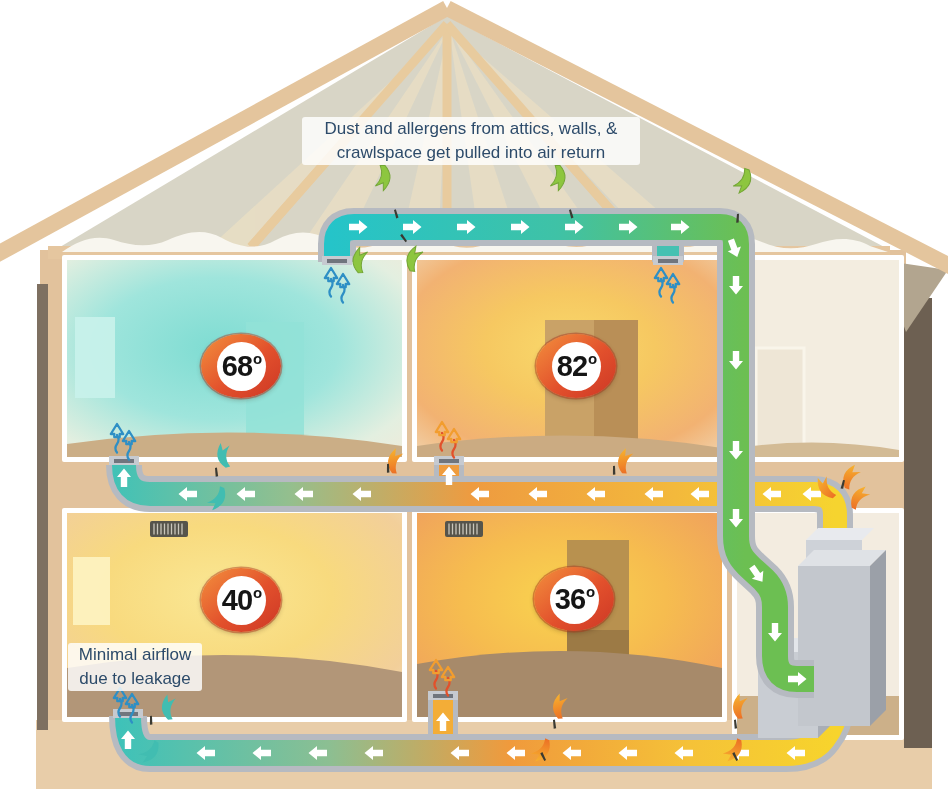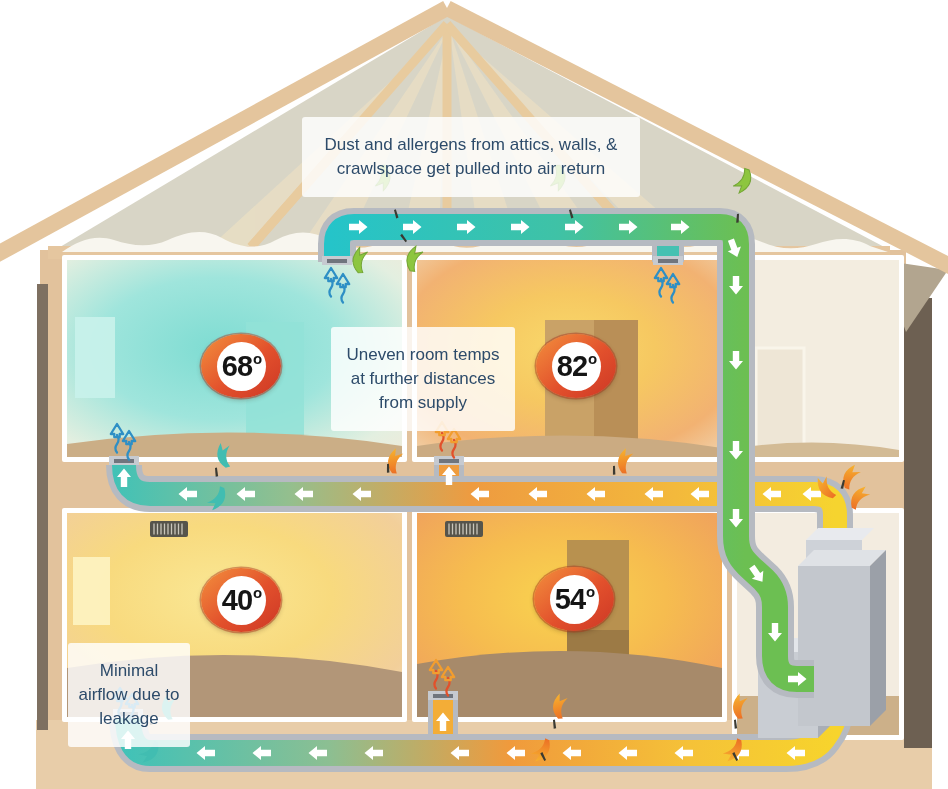--- a/index.html
+++ b/index.html
@@ -1,25 +1,25 @@
 <!DOCTYPE html>
 <html><head>
 <meta charset="utf-8">
 <style>
   html,body{margin:0;padding:0;background:#fff;font-family:"Liberation Sans",sans-serif;}
   .stage{position:relative;width:948px;height:789px;background:#fff;overflow:hidden;}
   .stage svg{position:absolute;left:0;top:0;}
   .callout{
     position:absolute;z-index:6;background:rgba(255,255,255,.82);
     color:#2d4b6a;font-size:17px;line-height:1.42;font-weight:500;
-    text-align:center;border-radius:3px;padding:16px 10px;box-sizing:border-box;
+    text-align:center;border-radius:3px;padding:0 10px;box-sizing:border-box;
   }
   .callout.c1{left:302px;top:117px;width:338px;}
   .callout.c2{left:331px;top:327px;width:184px;}
-  .callout.c3{left:68px;top:643px;width:122px;}
+  .callout.c3{left:68px;top:643px;width:134px;}
   .badge{
     position:absolute;z-index:5;width:80px;height:64px;border-radius:50%;
     background:linear-gradient(140deg,#f0853a 10%,#e2502c 55%,#cf3a26 95%);
     box-shadow:0 0 0 1.5px rgba(176,52,26,.45),0 2px 5px rgba(60,30,10,.3);
     display:flex;align-items:center;justify-content:center;
   }
   .badge-inner{
     width:49px;height:49px;border-radius:50%;background:#fff;
     display:flex;align-items:center;justify-content:center;
     color:#151515;font-weight:bold;font-size:29px;letter-spacing:-1px;
@@ -326,21 +326,20 @@
       <use href="#ck" transform="translate(553,720) rotate(10)"></use>
           <use href="#ck" transform="translate(734,720) rotate(10)"></use>
       <use href="#ck" transform="translate(150,716) rotate(15)"></use>
           <use href="#ck" transform="translate(546,760) rotate(170)"></use>
       <use href="#ck" transform="translate(738,760) rotate(170)"></use>
     </g>
   </g>
 </svg>
 
 <div class="callout c1">Dust and allergens from attics, walls, &amp; crawlspace get pulled into air return</div>
-<div class="callout c2">Uneven room temps at further distances from supply</div>
 <div class="callout c3">Minimal airflow due to leakage</div>
 
 <div class="badge" style="left:201px;top:334px">
   <div class="badge-inner">
         <span>68</span>
         <sup>o</sup>
       </div>
 </div>
 <div class="badge" style="left:536px;top:334px">
   <div class="badge-inner">
@@ -349,18 +348,18 @@
       </div>
 </div>
 <div class="badge" style="left:201px;top:568px">
   <div class="badge-inner">
         <span>40</span>
         <sup>o</sup>
       </div>
 </div>
 <div class="badge" style="left:534px;top:567px">
   <div class="badge-inner">
-        <span>54</span>
+        <span>36</span>
         <sup>o</sup>
       </div>
 </div>
 
 </div>
 
 </body></html>

